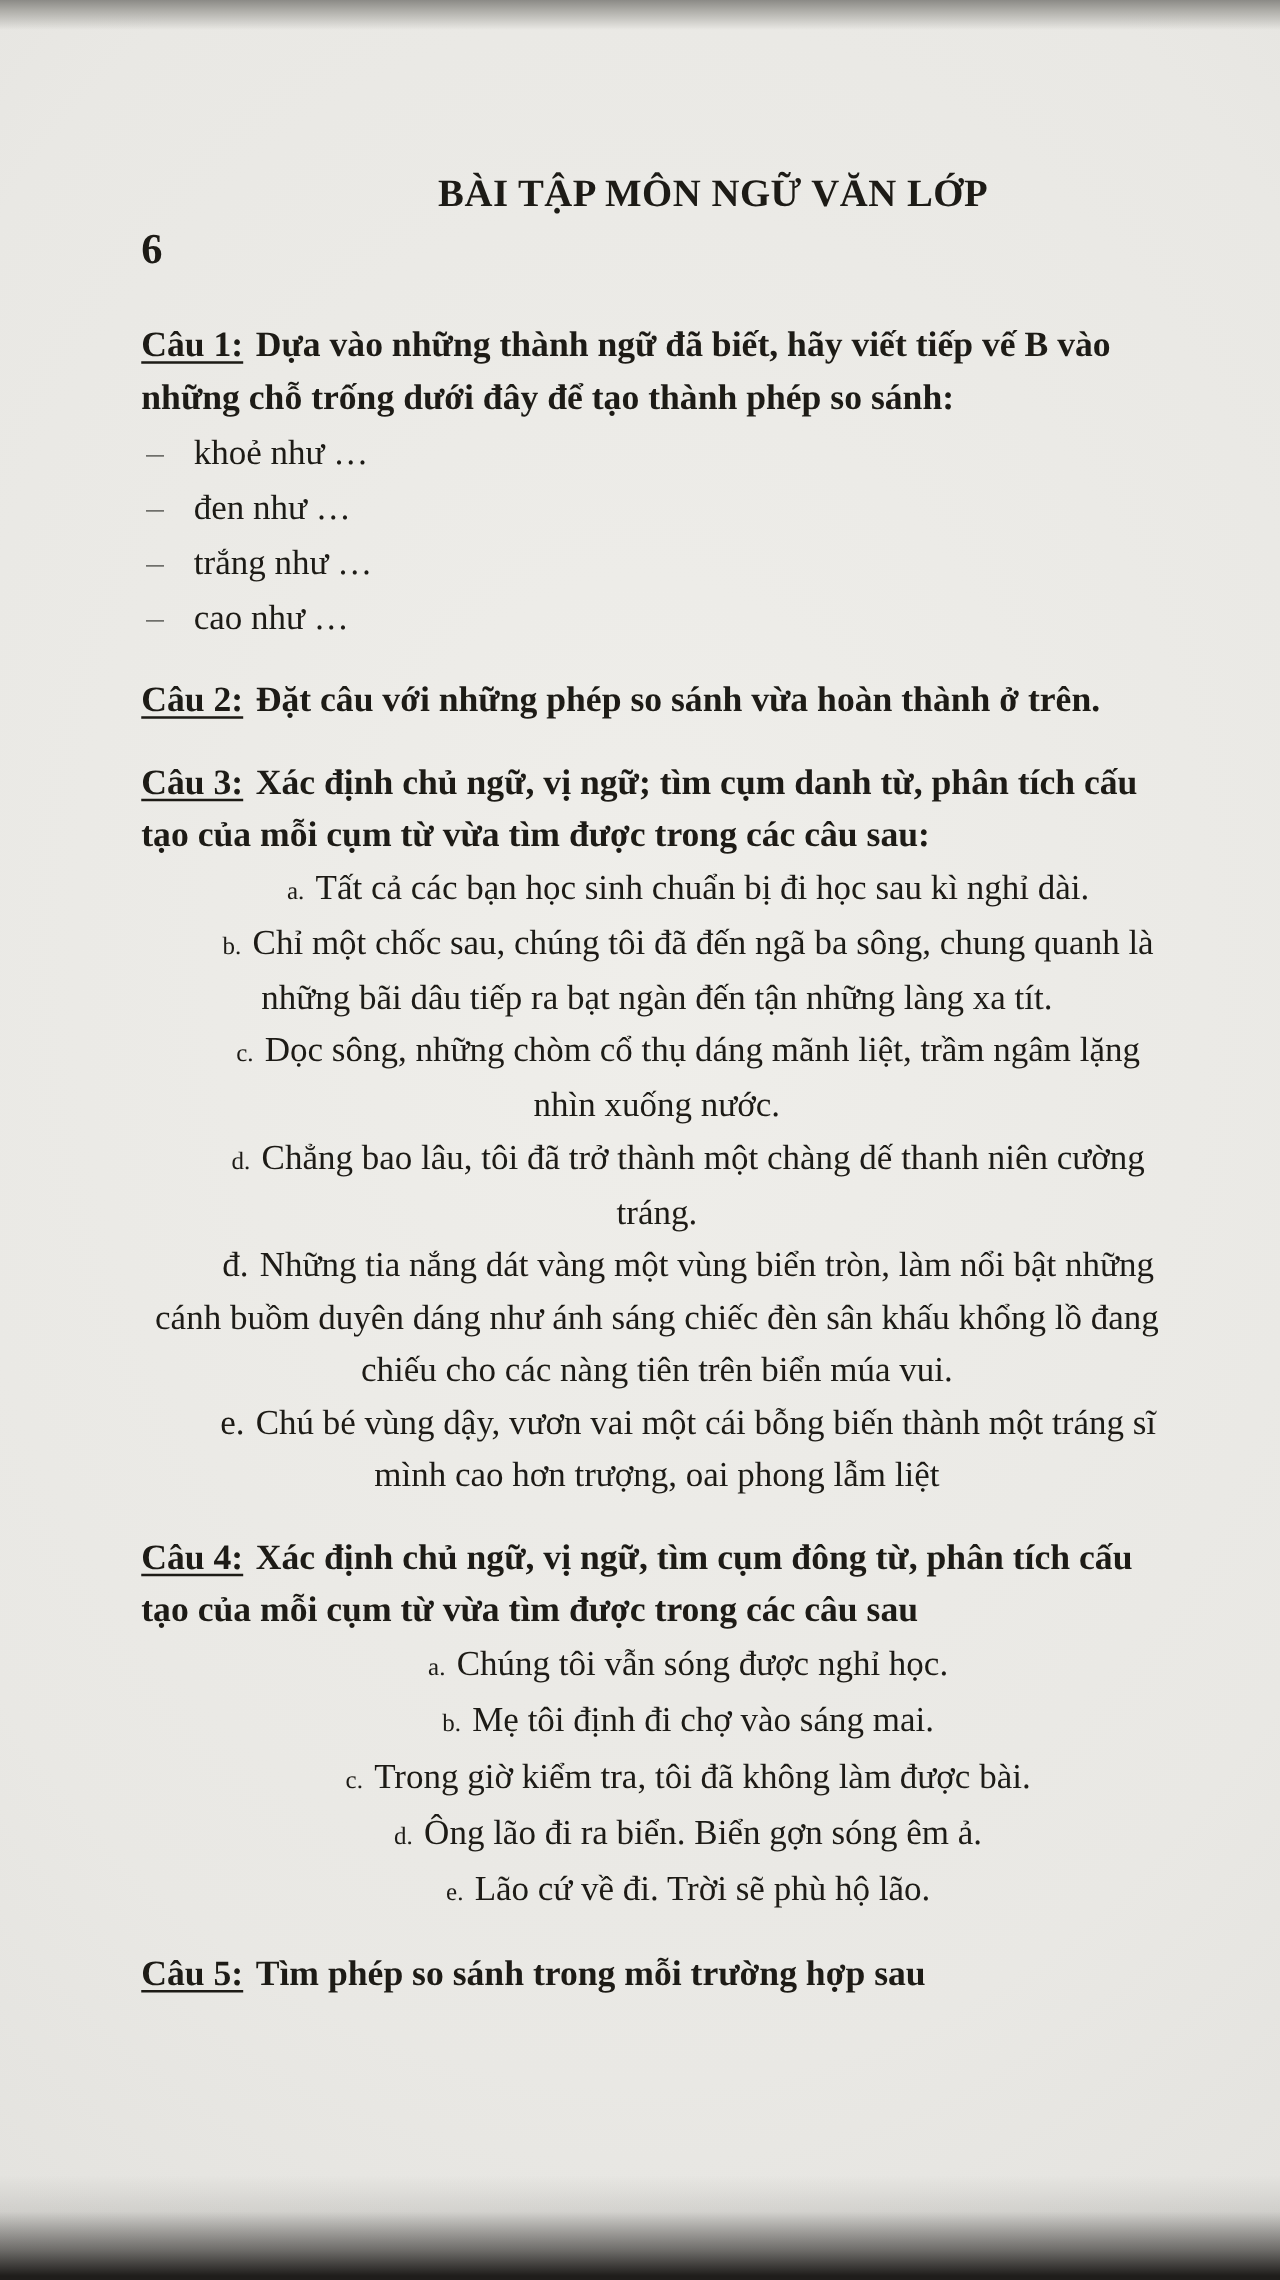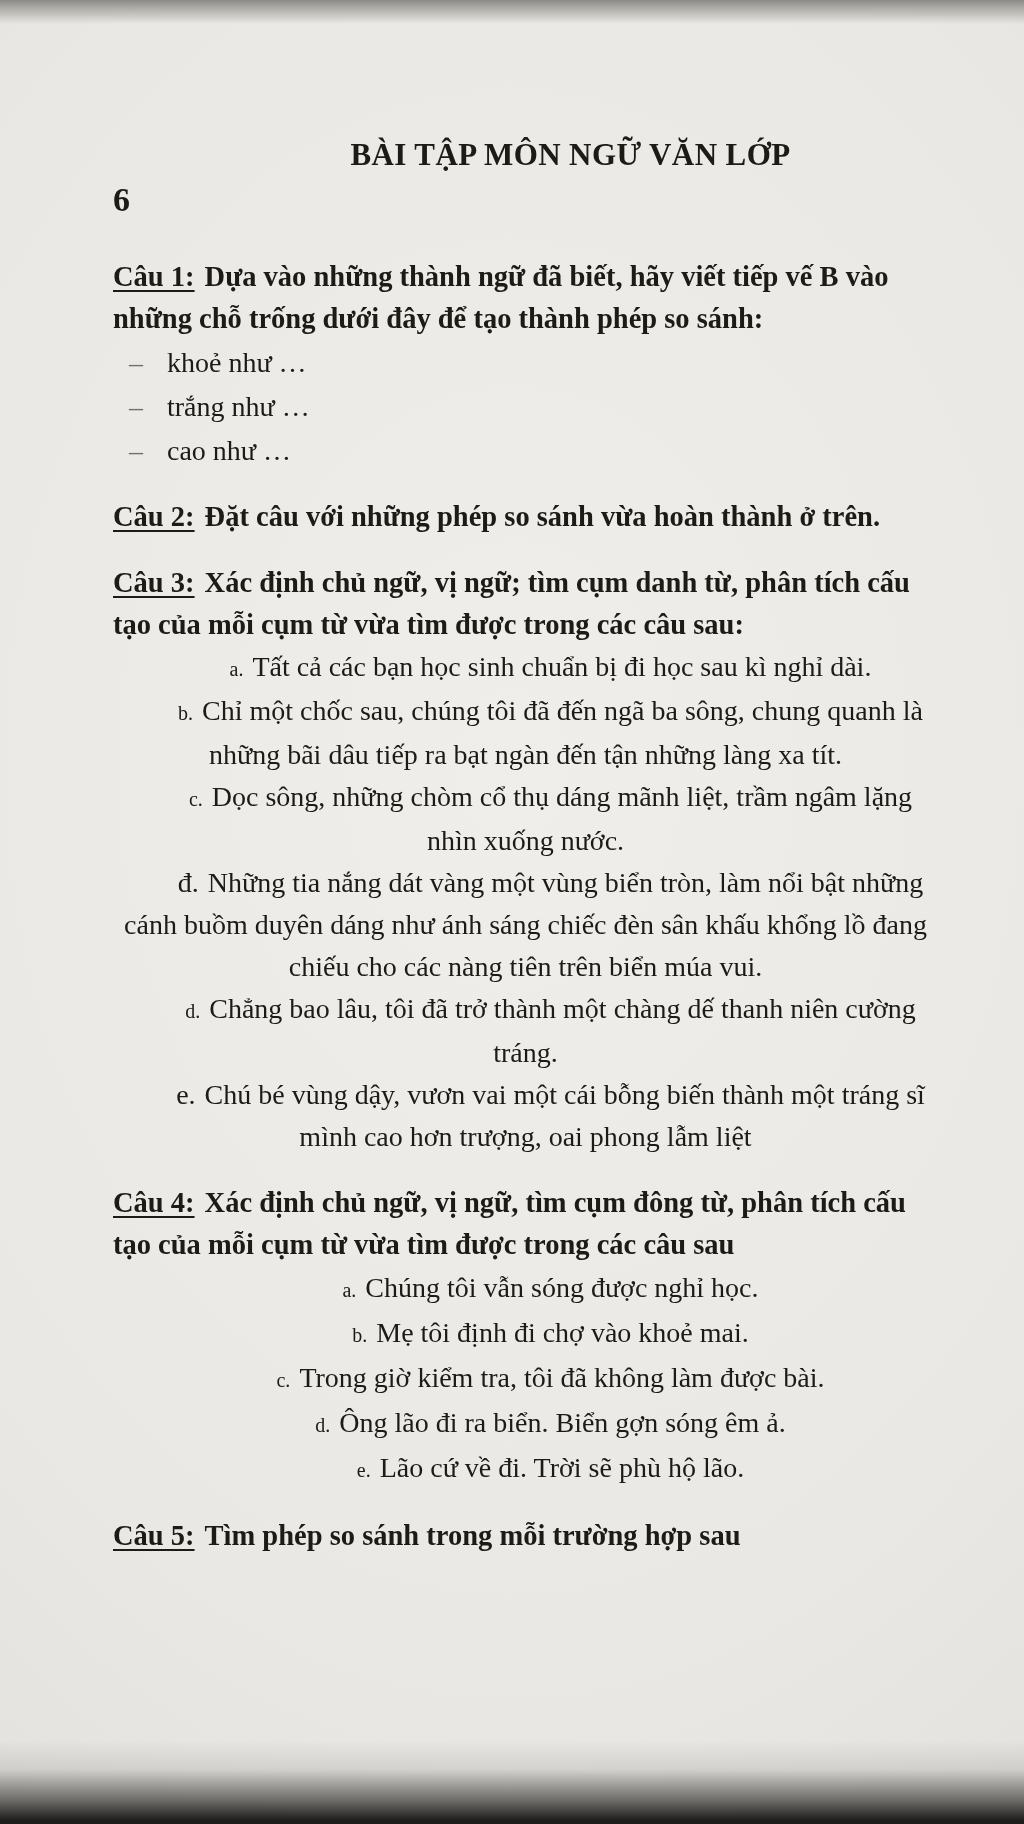--- a/index.html
+++ b/index.html
@@ -26,21 +26,21 @@
   }
   .title {
     font-size:31px; font-weight:bold; line-height:42px;
     text-align:center; letter-spacing:0.4px;
     transform:translateX(45px);
   }
   .grade { font-size:34px; font-weight:bold; line-height:44px; margin-top:2px; }
   .heading { font-size:28.5px; font-weight:bold; line-height:42px;margin-top:24px; }
   .heading.first { margin-top:34px; }
   .qlabel { text-decoration:underline; text-underline-offset:4px; margin-right:10px; }
-  .dash-item { font-size:28px; line-height:42px; margin:2px 12px; }
+  .dash-item { font-size:28px; line-height:42px; margin:2px 0; }
   .dash { color:#6f6f6b; margin-left:4px; margin-right:24px; }
   .item { font-size:28px; line-height:42px; text-indent:50px;text-align:center; }
   .item-tight { margin:1px 0; }
   .prefix { margin-right:9px; }
   .prefix.sm { font-size:20px; }
 </style>
 </head>
 <body>
 
 <div class="photo-top-shadow"></div>
@@ -48,20 +48,23 @@
 <div class="doc">
 
   <h1 class="title">BÀI TẬP MÔN NGỮ VĂN LỚP</h1>
   <div class="grade">6</div>
 
   <p class="heading first">
     <span class="qlabel">Câu 1:</span><span>Dựa vào những thành ngữ đã biết, hãy viết tiếp vế B vào những chỗ trống dưới đây để tạo thành phép so sánh:</span>
   </p>
   <p class="dash-item">
     <span class="dash">–</span><span>khoẻ như …</span>
+  </p>
+  <p class="dash-item">
+    <span class="dash">–</span><span>đen như …</span>
   </p>
   <p class="dash-item">
     <span class="dash">–</span><span>trắng như …</span>
   </p>
   <p class="dash-item">
     <span class="dash">–</span><span>cao như …</span>
   </p>
 
   <p class="heading">
     <span class="qlabel">Câu 2:</span><span>Đặt câu với những phép so sánh vừa hoàn thành ở trên.</span>
@@ -73,37 +76,37 @@
   <p class="item">
     <span class="prefix sm">a.</span><span>Tất cả các bạn học sinh chuẩn bị đi học sau kì nghỉ dài.</span>
   </p>
   <p class="item">
     <span class="prefix sm">b.</span><span>Chỉ một chốc sau, chúng tôi đã đến ngã ba sông, chung quanh là những bãi dâu tiếp ra bạt ngàn đến tận những làng xa tít.</span>
   </p>
   <p class="item">
     <span class="prefix sm">c.</span><span>Dọc sông, những chòm cổ thụ dáng mãnh liệt, trầm ngâm lặng nhìn xuống nước.</span>
   </p>
   <p class="item">
-    <span class="prefix">đ.</span><span>Những tia nắng dát vàng một vùng biển tròn, làm nổi bật những cánh buồm duyên dáng như ánh sáng chiếc đèn sân khấu khổng lồ đang chiếu cho các nàng tiên trên biển múa vui.</span>
+    <span class="prefix sm">d.</span><span>Chẳng bao lâu, tôi đã trở thành một chàng dế thanh niên cường tráng.</span>
   </p>
   <p class="item">
-    <span class="prefix sm">d.</span><span>Chẳng bao lâu, tôi đã trở thành một chàng dế thanh niên cường tráng.</span>
+    <span class="prefix">đ.</span><span>Những tia nắng dát vàng một vùng biển tròn, làm nổi bật những cánh buồm duyên dáng như ánh sáng chiếc đèn sân khấu khổng lồ đang chiếu cho các nàng tiên trên biển múa vui.</span>
   </p>
   <p class="item">
     <span class="prefix">e.</span><span>Chú bé vùng dậy, vươn vai một cái bỗng biến thành một tráng sĩ mình cao hơn trượng, oai phong lẫm liệt</span>
   </p>
 
   <p class="heading">
     <span class="qlabel">Câu 4:</span><span>Xác định chủ ngữ, vị ngữ, tìm cụm đông từ, phân tích cấu tạo của mỗi cụm từ vừa tìm được trong các câu sau</span>
   </p>
   <p class="item item-tight">
     <span class="prefix sm">a.</span><span>Chúng tôi vẫn sóng được nghỉ học.</span>
   </p>
   <p class="item item-tight">
-    <span class="prefix sm">b.</span><span>Mẹ tôi định đi chợ vào khoẻ mai.</span>
+    <span class="prefix sm">b.</span><span>Mẹ tôi định đi chợ vào sáng mai.</span>
   </p>
   <p class="item item-tight">
     <span class="prefix sm">c.</span><span>Trong giờ kiểm tra, tôi đã không làm được bài.</span>
   </p>
   <p class="item item-tight">
     <span class="prefix sm">d.</span><span>Ông lão đi ra biển. Biển gợn sóng êm ả.</span>
   </p>
   <p class="item item-tight">
     <span class="prefix sm">e.</span><span>Lão cứ về đi. Trời sẽ phù hộ lão.</span>
   </p>

